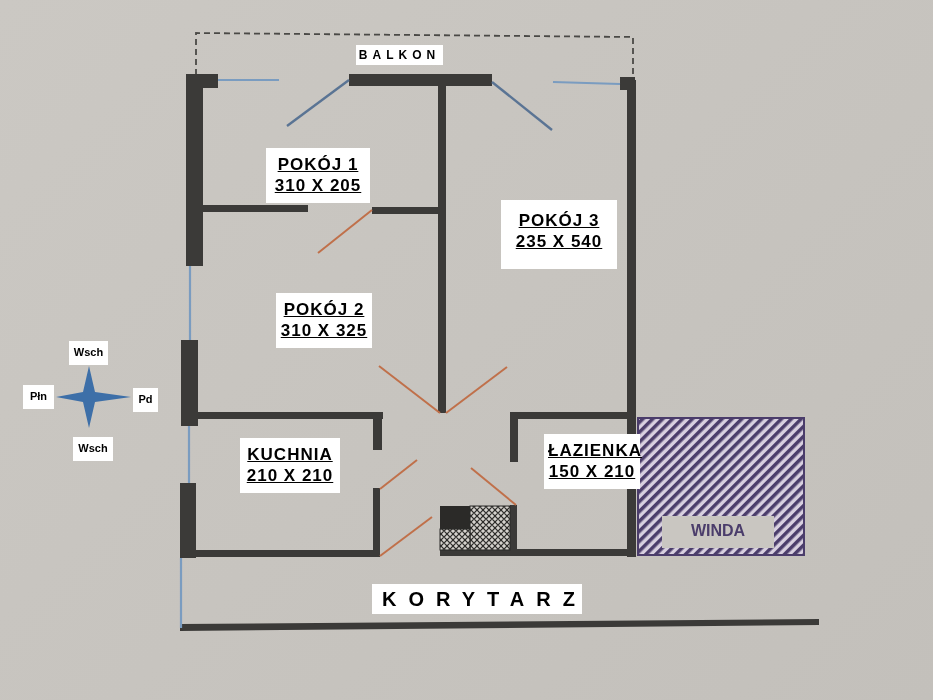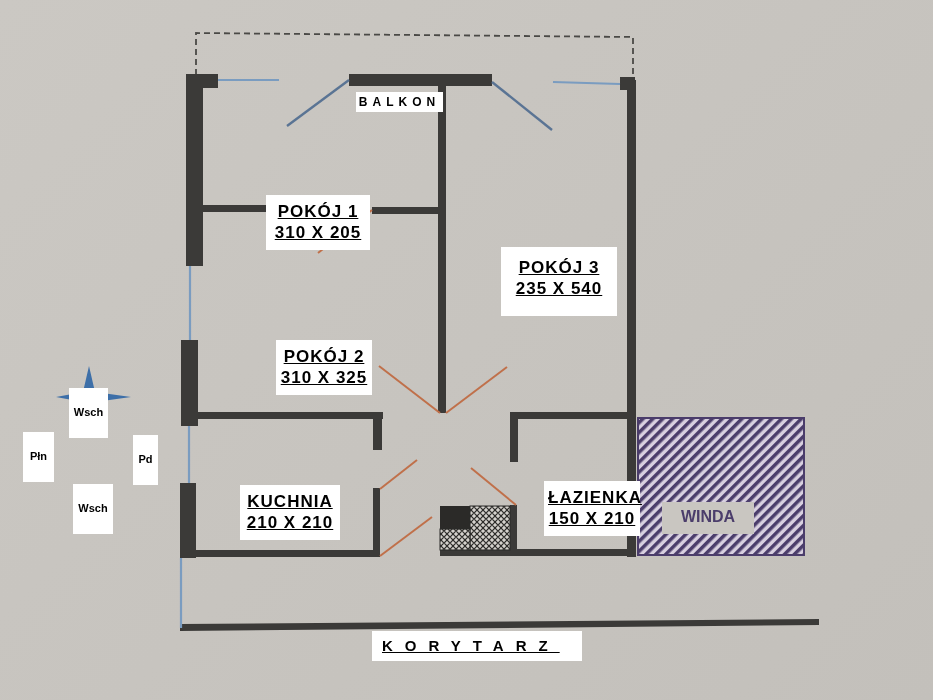--- a/index.html
+++ b/index.html
@@ -8,27 +8,26 @@
     background: #c9c6c1;
     font-family: "Liberation Sans", sans-serif;
   }
   .stage { position: relative; width: 933px; height: 700px;
     background: linear-gradient(135deg, #cbc8c3 0%, #c7c4bf 50%, #c3c0bb 100%); }
   svg.plan { position: absolute; left: 0; top: 0; }
   .label {
     position: absolute; background: #ffffff; color: #000;
     font-weight: bold; text-align: center; line-height: 1.25;
     font-family: "Liberation Sans", sans-serif;
-    margin-top: 47px;
   }
   .room-label { font-size: 17px; padding: 6px 4px; letter-spacing: 1px; }
   .room-label span { display: block; white-space: nowrap; text-decoration: underline; }
   .spaced { letter-spacing: 5px; font-size: 12px; }
-  .corridor { letter-spacing: 12px; font-size: 15px; text-decoration: underline; }
-  .compass-label { font-size: 11px; padding: 18px 4px; }
+  .corridor { letter-spacing: 12px; font-size: 20px; }
+  .compass-label { font-size: 11px; padding: 5px 4px; }
   .winda-label {
     position: absolute; color: #4b3d6b; font-weight: bold; font-size: 16px;
     background: #c9c6c1; text-align: center; line-height: 30px;
   }
 </style>
 </head>
 <body>
 
 <div class="stage">
 
@@ -142,21 +141,21 @@
   <div class="label room-label" style="left:240px; top:438px; width:92px;">
     <span>KUCHNIA</span>
     <span>210 X 210</span>
   </div>
 
   <div class="label room-label" style="left:544px; top:434px; width:88px;">
     <span>ŁAZIENKA</span>
     <span>150 X 210</span>
   </div>
 
-  <div class="winda-label" style="left:662px; top:502px; width:92px; height:32px;">WINDA</div>
+  <div class="winda-label" style="left:662px; top:516px; width:112px; height:32px;">WINDA</div>
 
   <div class="label corridor" style="left:372px; top:584px; width:200px; height:30px; line-height:30px; padding-left:10px; text-align:left;">KORYTARZ</div>
 
   <div class="label compass-label" style="left:69px; top:341px; width:31px;">Wsch</div>
   <div class="label compass-label" style="left:23px; top:385px; width:23px;">Płn</div>
   <div class="label compass-label" style="left:133px; top:388px; width:17px;">Pd</div>
   <div class="label compass-label" style="left:73px; top:437px; width:32px;">Wsch</div>
 
 </div>
 

